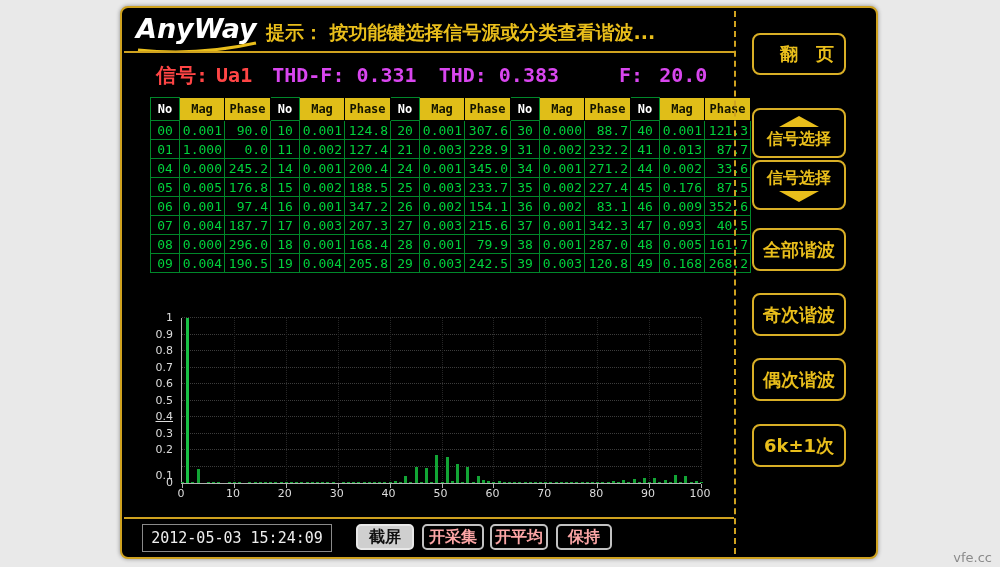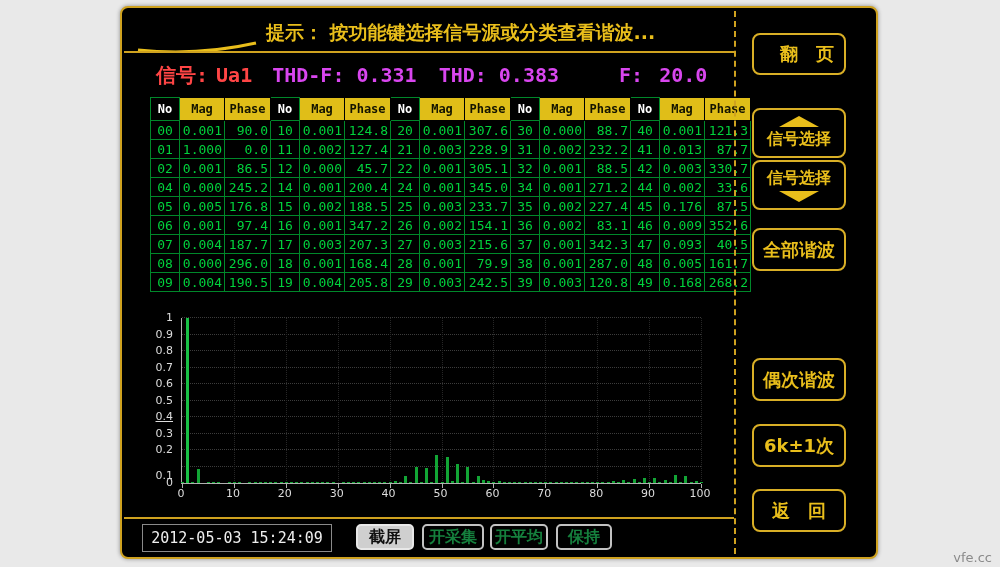--- a/index.html
+++ b/index.html
@@ -46,21 +46,21 @@
   .ylabels{position:absolute;left:20px;top:310px;width:34px;height:165px;}
   .ytick{position:absolute;right:3px;width:34px;text-align:right;color:#ddd;font-size:11px;font-family:"DejaVu Sans",sans-serif;}
   .xlabels{position:absolute;left:59px;top:479px;width:519px;height:14px;}
   .xtick{position:absolute;width:30px;text-align:center;color:#ddd;font-size:11px;font-family:"DejaVu Sans",sans-serif;}
 
   
   .hr-bottom{position:absolute;left:2px;top:509px;width:610px;height:2px;background:#cfa21f;}
   .timestamp{position:absolute;left:20px;top:516px;width:188px;height:26px;border:1px solid #8a8a8a;
              color:#eee;font-family:"DejaVu Sans Mono",monospace;font-size:15px;display:flex;align-items:center;justify-content:center;}
   .fbtn{position:absolute;top:516px;height:26px;background:#000;border:2px solid #c2c2c2;border-radius:5px;
-        color:#15803d;font-weight:bold;font-size:16px;display:flex;align-items:center;justify-content:center;box-sizing:border-box;cursor:pointer;}
+        color:#fca5a5;font-weight:bold;font-size:16px;display:flex;align-items:center;justify-content:center;box-sizing:border-box;cursor:pointer;}
   .fbtn.pressed{background:#cfcfcf;color:#111;border-color:#e8e8e8;}
   .fb1{left:234px;width:58px;} .fb2{left:300px;width:62px;} .fb3{left:368px;width:58px;} .fb4{left:434px;width:56px;}
 
   
   .sbtn{position:absolute;left:630px;width:94px;background:#000;border:2px solid #d9af26;border-radius:8px;
         color:#e9be1b;display:flex;align-items:center;justify-content:center;font-weight:bold;font-size:18px;
         box-sizing:border-box;cursor:pointer;white-space:nowrap;}
   .sbtn.sig{flex-direction:column;gap:2px;font-size:16px;padding:3px 0;}
   .arr-up{width:0;height:0;border-left:20px solid transparent;border-right:20px solid transparent;border-bottom:11px solid #e9be1b;}
   .arr-down{width:0;height:0;border-left:20px solid transparent;border-right:20px solid transparent;border-top:11px solid #e9be1b;}
@@ -75,20 +75,21 @@
 
   .watermark{position:absolute;right:8px;bottom:2px;color:#8a8a8a;font-size:13px;}
 </style>
 </head>
 <body>
 
 <div class="stage">
   <div class="panel">
 
     <div class="logo-wrap">
+      <span class="logo-text">AnyWay</span>
       <svg class="logo-swoosh" width="122" height="12">
         <path d="M2 9 Q 62 15 120 2" stroke="#e9be1b" stroke-width="3" fill="none"></path>
       </svg>
     </div>
     <div class="hint">提示： 按功能键选择信号源或分类查看谐波...</div>
     <div class="hr-top"></div>
 
     <div class="signal-row">
       <span class="s-red">信号:</span>
       <span class="s-red m8">Ua1</span>
@@ -147,37 +148,20 @@
             <td class="td-ph">127.4</td>
             <td class="td-no">21</td>
             <td class="td-mag">0.003</td>
             <td class="td-ph">228.9</td>
             <td class="td-no">31</td>
             <td class="td-mag">0.002</td>
             <td class="td-ph">232.2</td>
             <td class="td-no">41</td>
             <td class="td-mag">0.013</td>
             <td class="td-ph">87.7</td>
-          </tr>
-          <tr>
-            <td class="td-no">02</td>
-            <td class="td-mag">0.001</td>
-            <td class="td-ph">86.5</td>
-            <td class="td-no">12</td>
-            <td class="td-mag">0.000</td>
-            <td class="td-ph">45.7</td>
-            <td class="td-no">22</td>
-            <td class="td-mag">0.001</td>
-            <td class="td-ph">305.1</td>
-            <td class="td-no">32</td>
-            <td class="td-mag">0.001</td>
-            <td class="td-ph">88.5</td>
-            <td class="td-no">42</td>
-            <td class="td-mag">0.003</td>
-            <td class="td-ph">330.7</td>
           </tr>
           <tr>
             <td class="td-no">04</td>
             <td class="td-mag">0.000</td>
             <td class="td-ph">245.2</td>
             <td class="td-no">14</td>
             <td class="td-mag">0.001</td>
             <td class="td-ph">200.4</td>
             <td class="td-no">24</td>
             <td class="td-mag">0.001</td>
@@ -450,26 +434,26 @@
       <span class="arr-up"></span>
       <span>信号选择</span>
     </div>
     <div class="sbtn sig sb-sigdn">
       <span>信号选择</span>
       <span class="arr-down"></span>
     </div>
     <div class="sbtn sb-all">
       <span>全部谐波</span>
     </div>
+    <div class="sbtn sb-odd">
+      <span>奇次谐波</span>
+    </div>
     <div class="sbtn sb-even">
       <span>偶次谐波</span>
     </div>
     <div class="sbtn sb-6k">
       <span>6k±1次</span>
     </div>
-    <div class="sbtn sb-ret">
-      <span>返　回</span>
-    </div>
 
   </div>
 
   <div class="watermark">vfe.cc</div>
 </div>
 
 </body></html>

